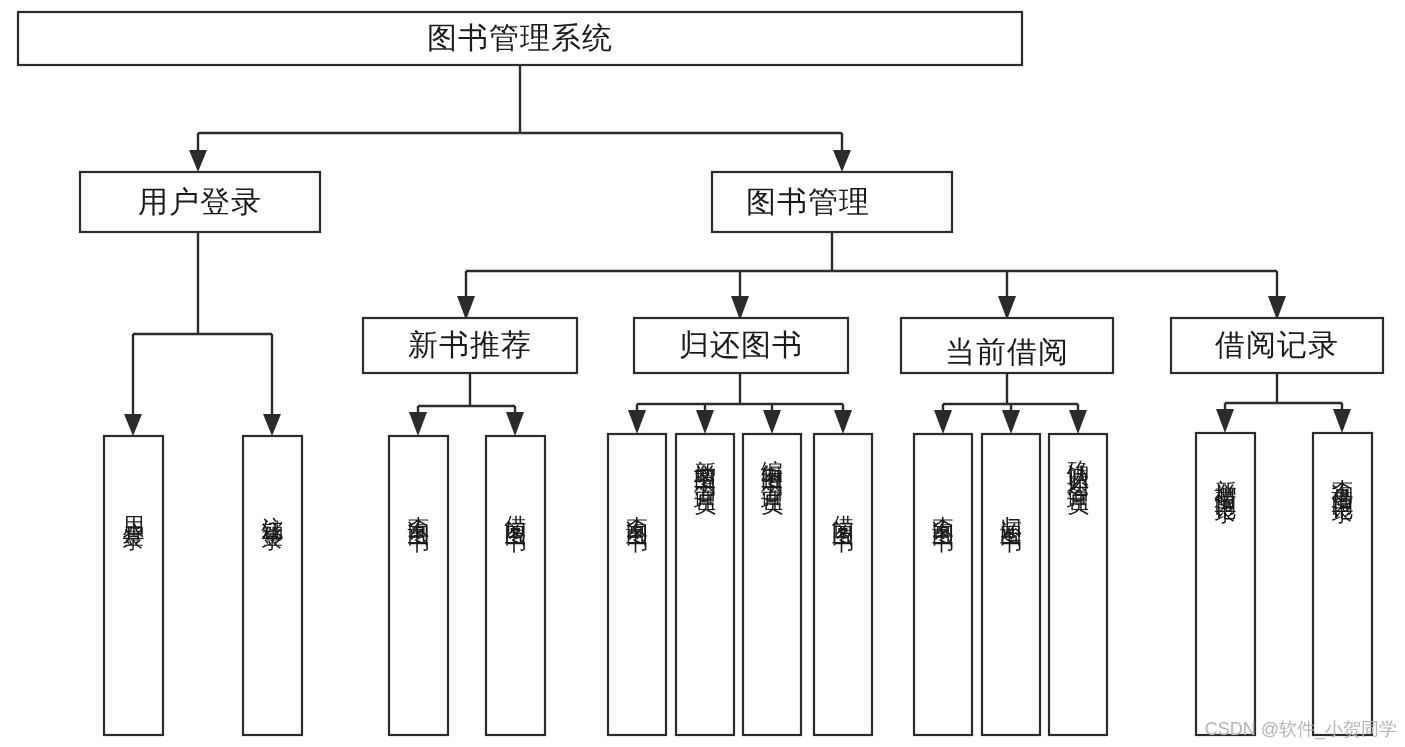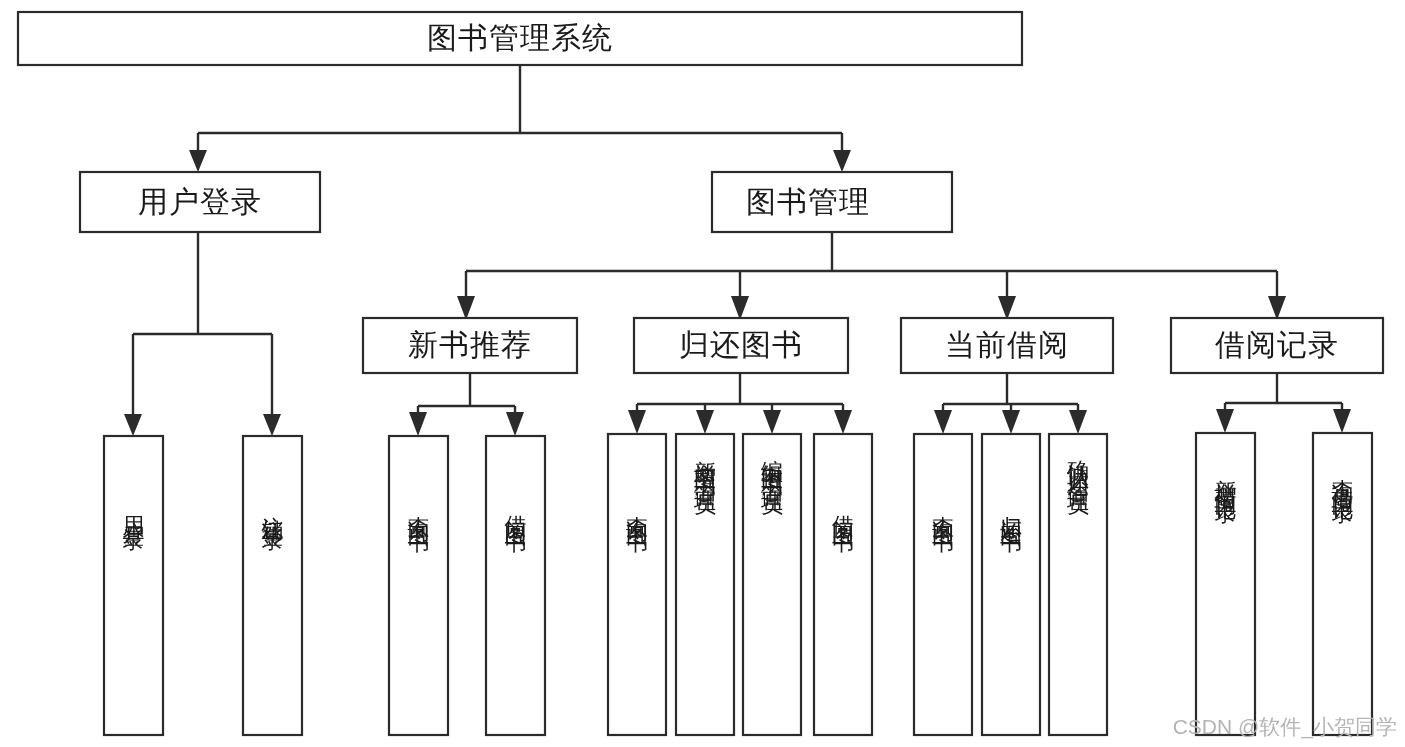--- a/index.html
+++ b/index.html
@@ -70,21 +70,21 @@
     font-size: 30px;
     color: #1a1a1a;
     white-space: nowrap;
     letter-spacing: 1px;
   }
   .watermark {
     position: absolute;
     right: 8px;
     bottom: 6px;
     font-family: "Liberation Sans", "DejaVu Sans", sans-serif;
-    font-size: 21px;
+    font-size: 18px;
     color: #b4b4b4;
     white-space: nowrap;
     user-select: none;
   }
 </style>
 </head>
 <body>
 
 <div id="diagram-root">
 
@@ -205,21 +205,21 @@
   </div>
 
   <div class="hlabel-wrap" style="left:363px; top:318px; width:214px; height:55px;border-radius:19px;">
     <span class="hlabel-text">新书推荐</span>
   </div>
 
   <div class="hlabel-wrap" style="left:634px; top:318px; width:214px; height:55px;">
     <span class="hlabel-text">归还图书</span>
   </div>
 
-  <div class="hlabel-wrap" style="left:901px; top:318px; width:212px; height:55px;">
+  <div class="hlabel-wrap" style="left:901px; top:318px; width:212px; height:55px;align-items:flex-end;">
     <span class="hlabel-text">当前借阅</span>
   </div>
 
   <div class="hlabel-wrap" style="left:1171px; top:318px; width:212px; height:55px;">
     <span class="hlabel-text">借阅记录</span>
   </div>
 
   <div class="vlabel-wrap" style="left:104px; top:436px; width:59px; height:299px; padding-top:62px;">
     <span class="vlabel-text">用户登录</span>
   </div>

